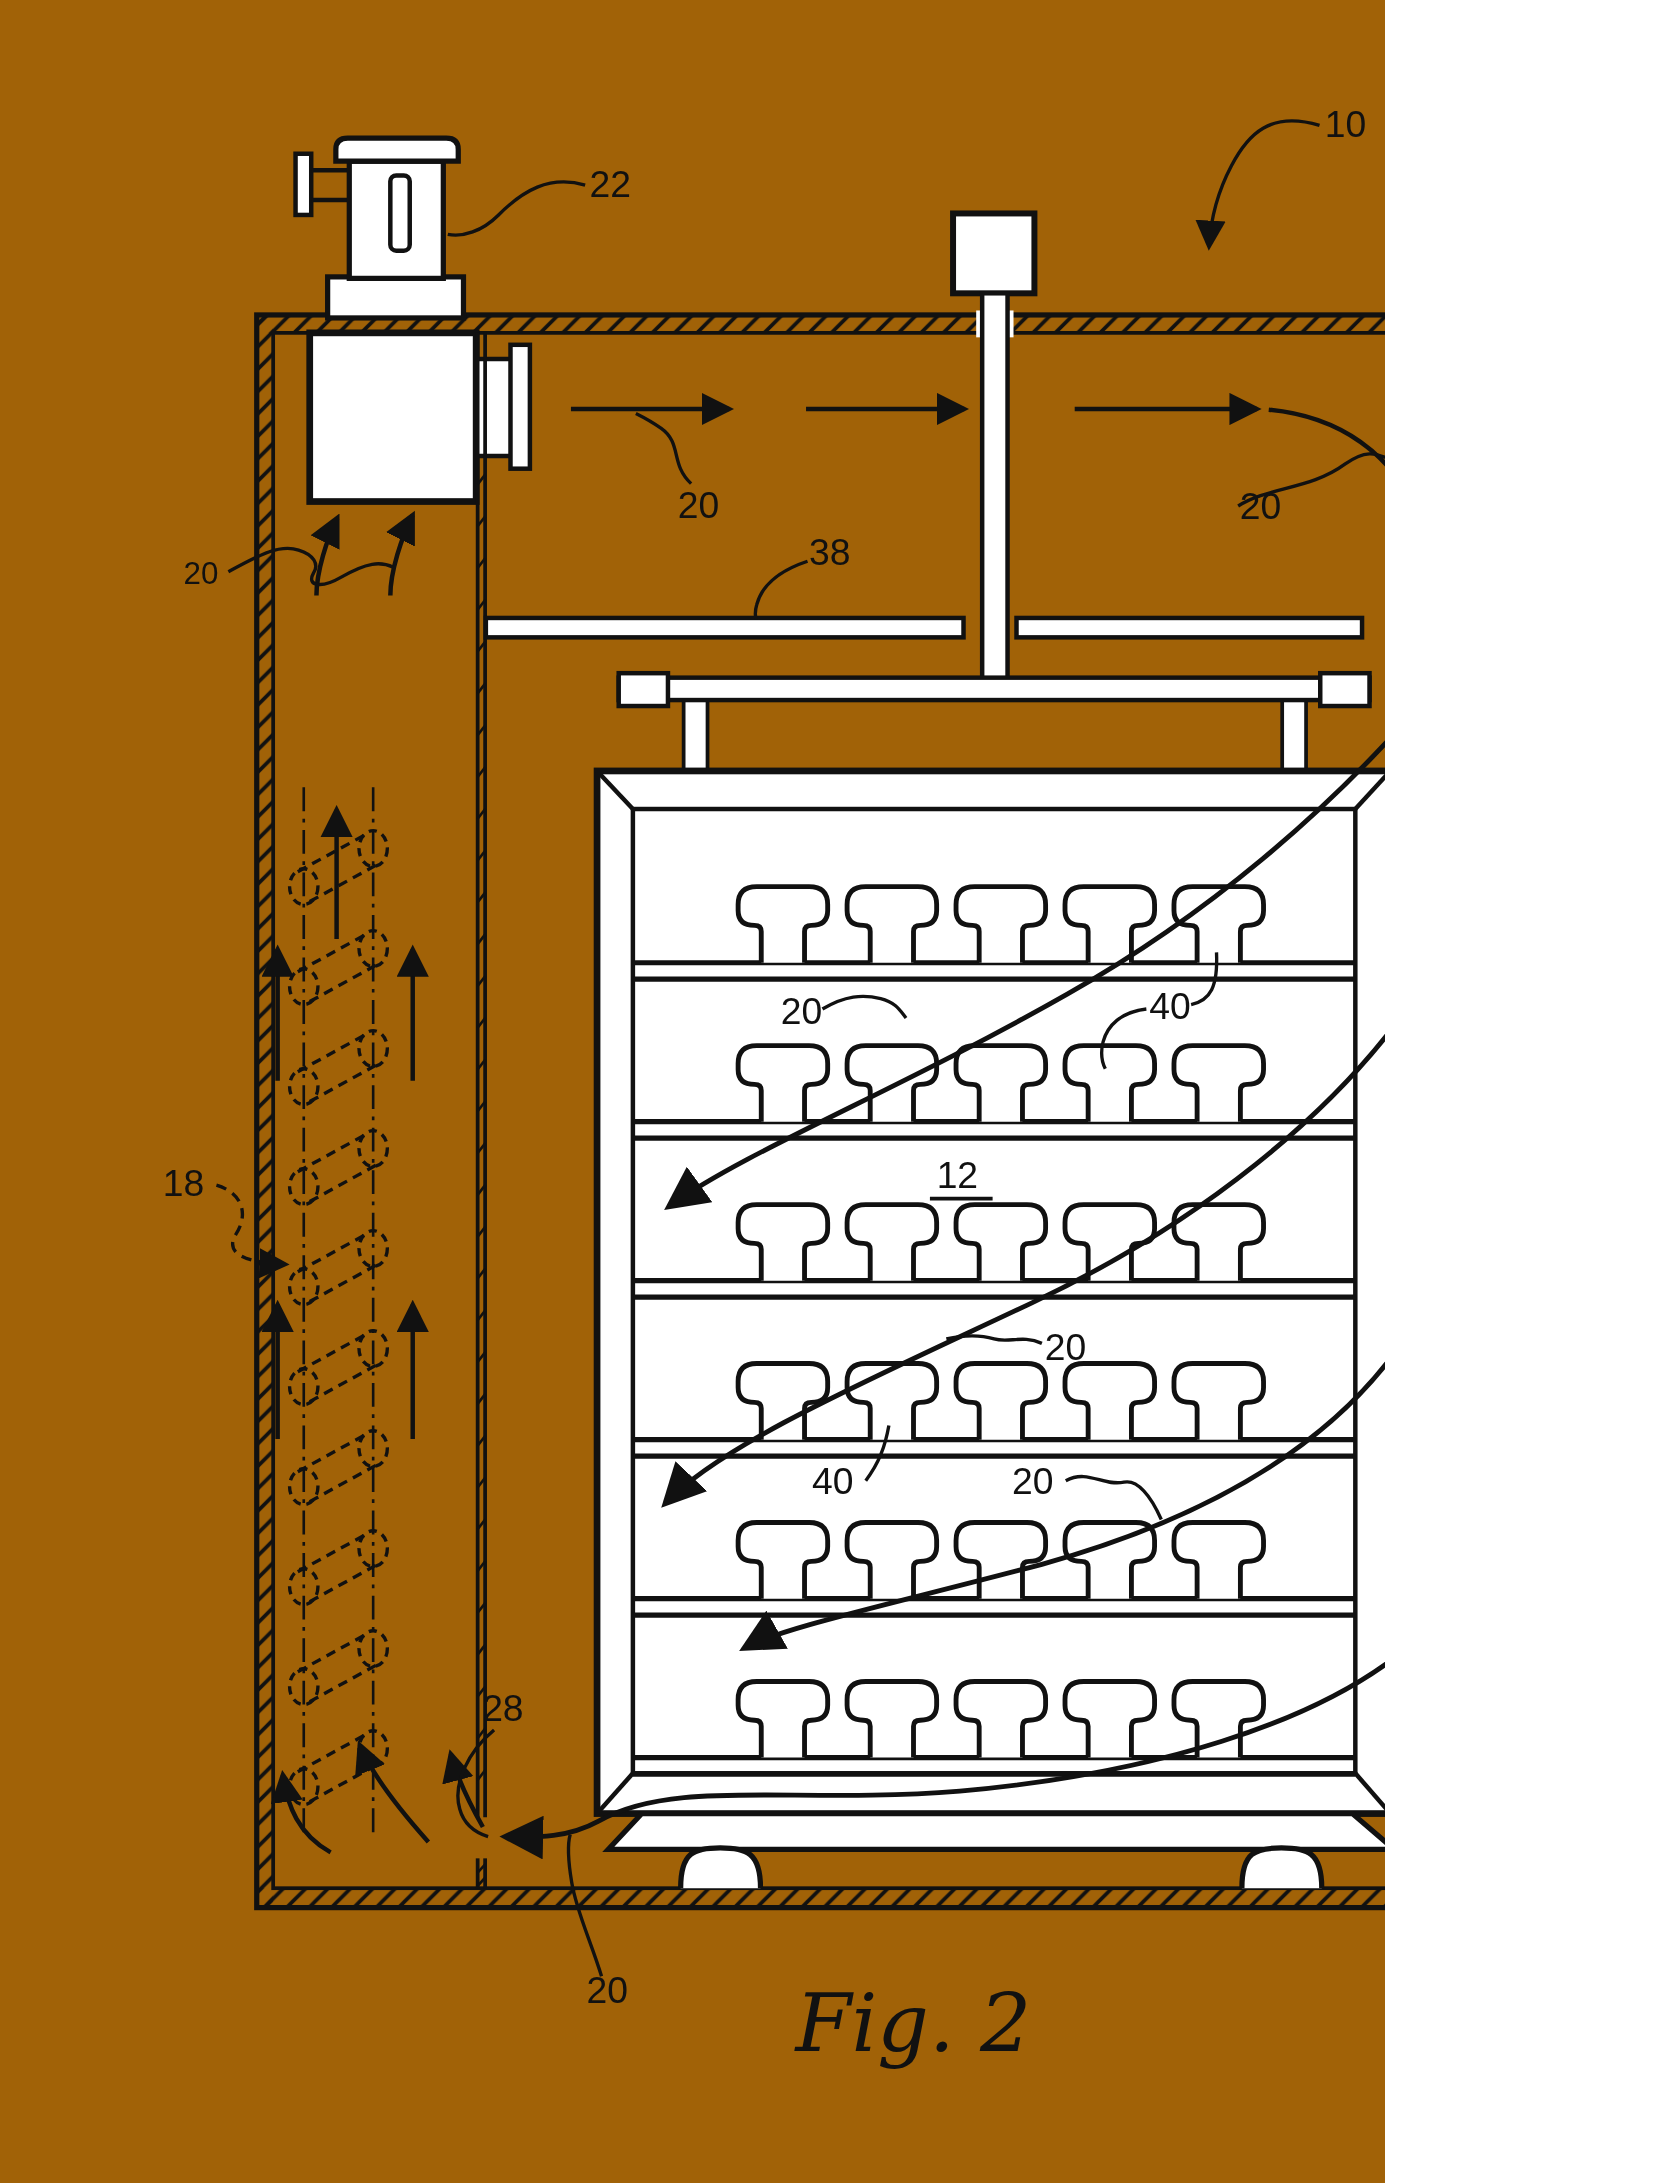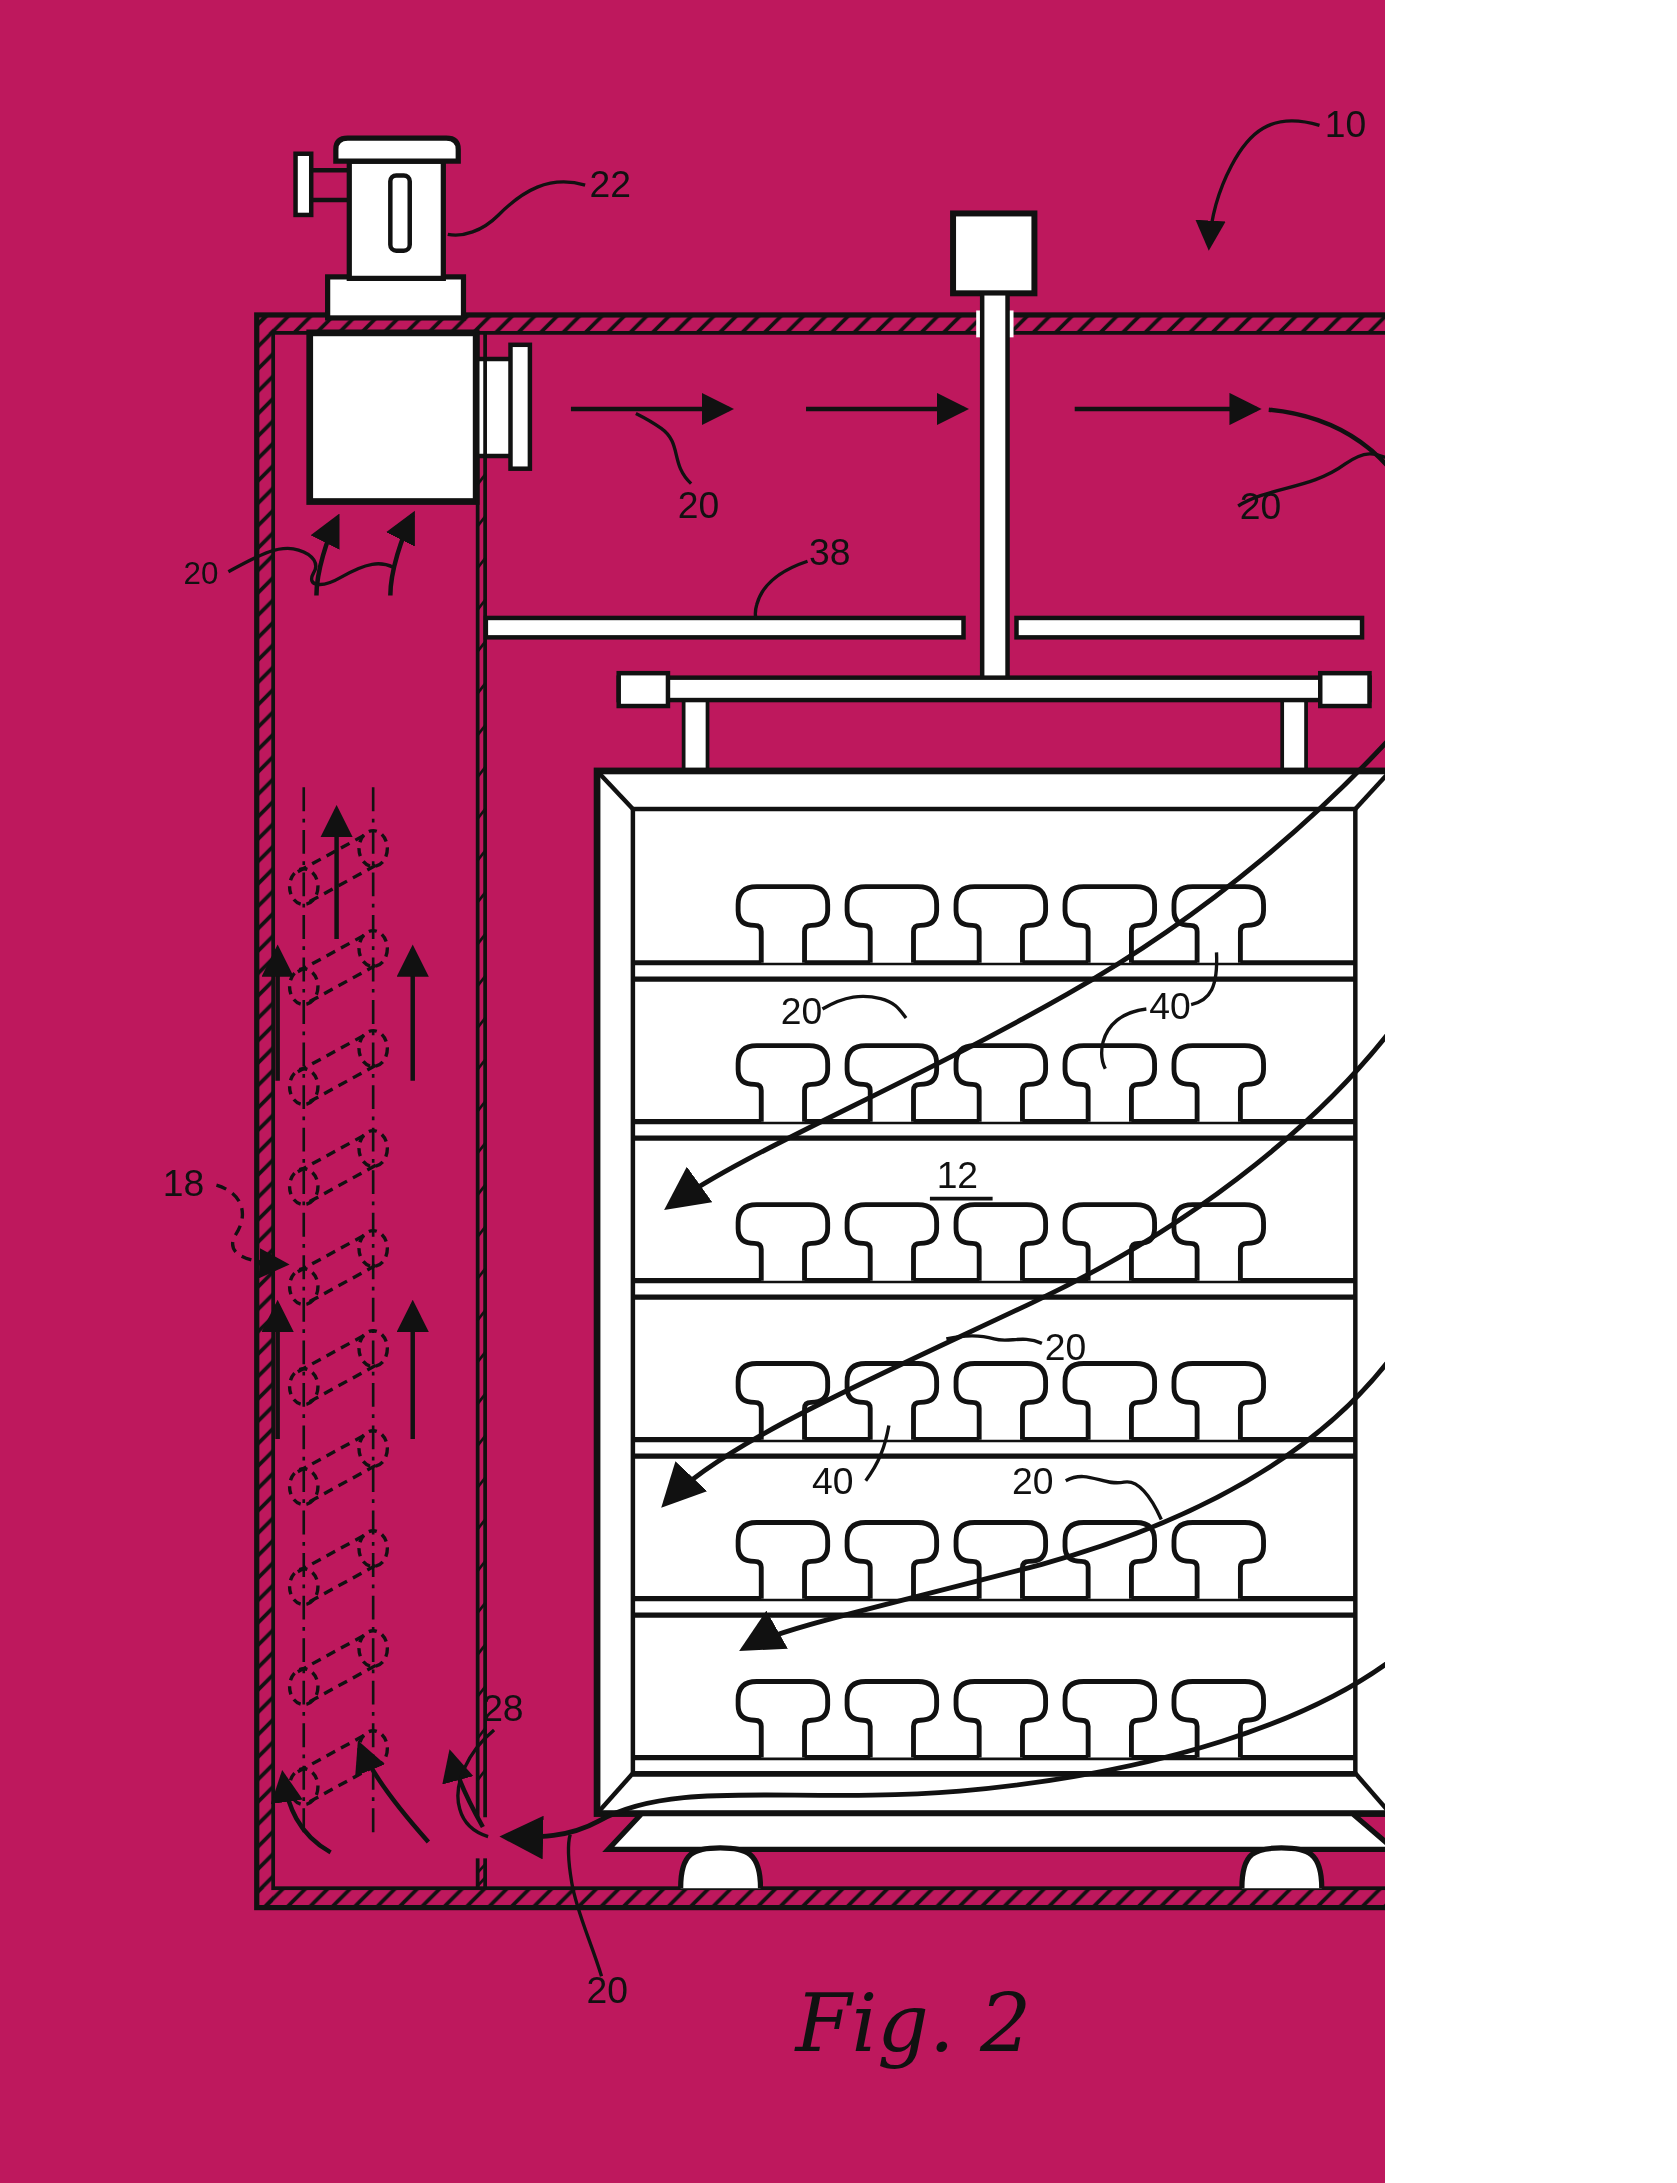--- a/index.html
+++ b/index.html
@@ -1,16 +1,16 @@
 <!DOCTYPE html>
 <html style="font-size:12px"><head>
 <meta charset="utf-8">
 <style>
   html,body{margin:0;padding:0;background:#ffffff;}
-  .stage{position:relative;width:1385px;height:2183px;background:#be185d;overflow:hidden;}
+  .stage{position:relative;width:1385px;height:2183px;background:#a16207;overflow:hidden;}
   svg{display:block;width:1677px;height:2183px;}
   .callout{font-family:"Liberation Sans","DejaVu Sans",sans-serif;font-size:50px;fill:#111;}
   .callout-small{font-family:"Liberation Sans","DejaVu Sans",sans-serif;font-size:42px;fill:#111;}
   .caption{font-family:"DejaVu Serif","Liberation Serif",serif;font-style:italic;font-size:108px;fill:#111;}
 </style>
 </head>
 <body>
 
 <div class="stage">
 <svg viewBox="0 0 2247 2925" xmlns="http://www.w3.org/2000/svg">

